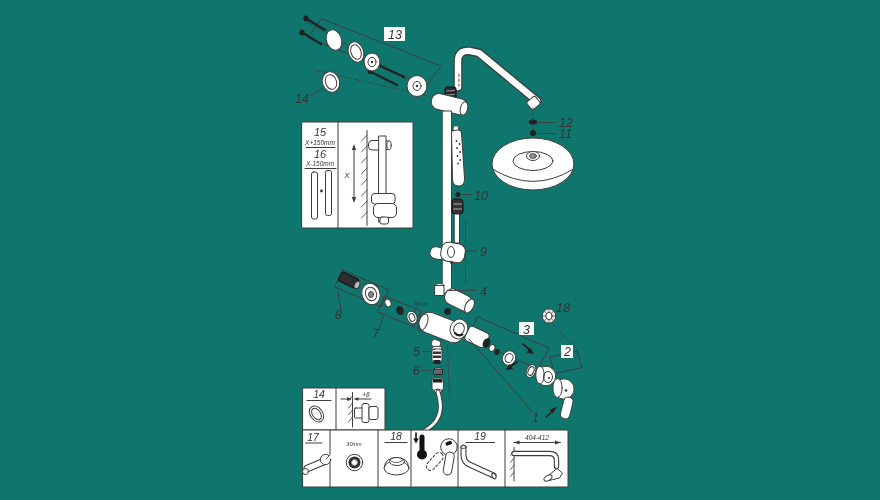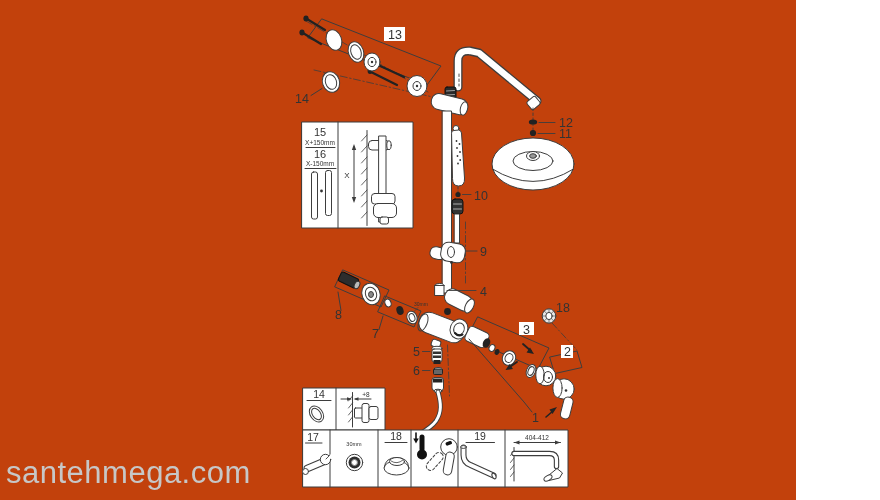--- a/index.html
+++ b/index.html
@@ -1,17 +1,17 @@
 <!DOCTYPE html>
 <html><head>
 <meta charset="utf-8">
 <style>
   html,body{margin:0;padding:0;background:#fff;}
-  .canvas{position:relative;width:796px;height:500px;background:#c2410c;overflow:hidden;
-          font-family:"Liberation Sans", sans-serif;}
+  .canvas{position:relative;width:880px;height:500px;background:#0f766e;overflow:hidden;
+          font-family:"Liberation Sans", sans-serif;font-style:italic;}
   svg{position:absolute;left:0;top:0;}
   .watermark{position:absolute;left:6px;top:455px;font-size:31px;color:#c7c7c7;
              letter-spacing:0.5px;user-select:none;}
   text{font-family:"Liberation Sans", sans-serif;}
 </style>
 </head>
 <body>
 
 <div class="canvas">
 <svg width="880" height="500" viewBox="0 0 880 500">
@@ -350,14 +350,13 @@
     <text x="319" y="398" font-size="10.5" text-anchor="middle">14</text>
     <text x="366" y="396.5" font-size="6.5" text-anchor="middle">+8</text>
     <text x="313" y="440.5" font-size="10.5" text-anchor="middle">17</text>
     <text x="354" y="446" font-size="5.5" text-anchor="middle">30mm</text>
     <text x="396" y="440" font-size="10.5" text-anchor="middle">18</text>
     <text x="480" y="440" font-size="10.5" text-anchor="middle">19</text>
     <text x="537" y="440" font-size="6.5" text-anchor="middle">404-412</text>
   </g>
 </svg>
 
-<div class="watermark">santehmega.com</div>
 </div>
 
 </body></html>

